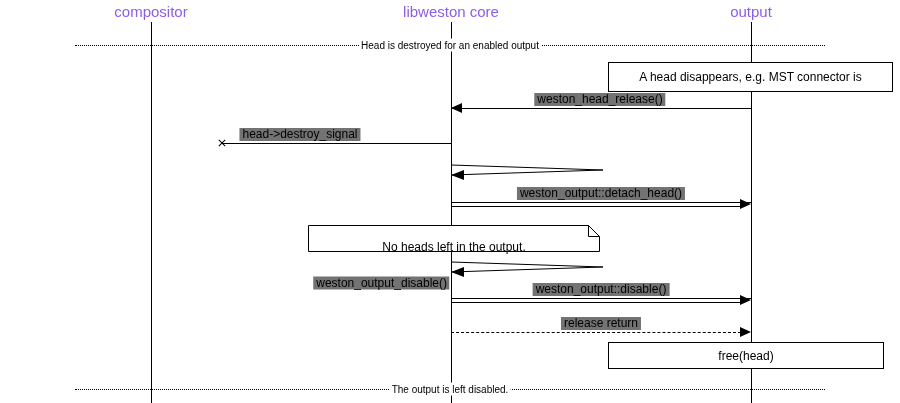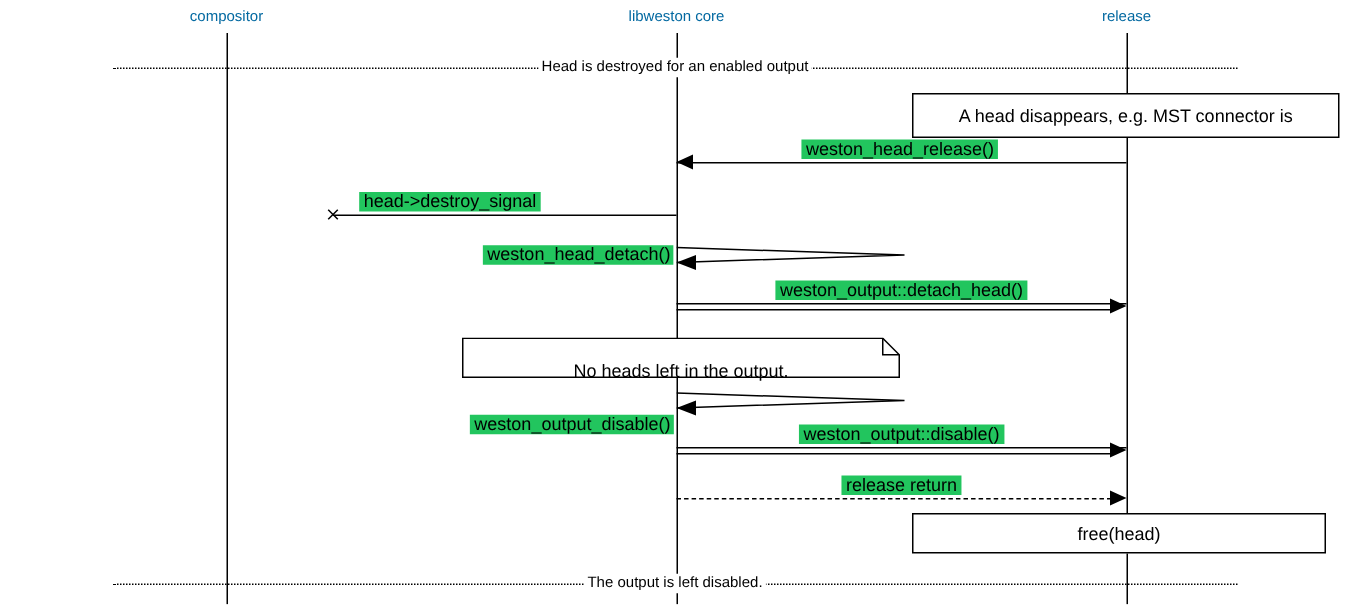--- a/index.html
+++ b/index.html
@@ -11,22 +11,22 @@
   #diagram-root {
     position: relative;
     width: 900px;
     height: 403px;
     background: #ffffff;
     font-family: "Liberation Sans", sans-serif;
     overflow: hidden;
   }
   .participant-label {
     position: absolute;
-    font-size: 10px;
-    color: #0369a1;
+    font-size: 15px;
+    color: #8b5cf6;
     white-space: nowrap;
     transform: translateX(-50%);
     text-align: center;
     line-height: 14px;
   }
   .lifeline {
     position: absolute;
     width: 1px;
     background: #000000;
     top: 22px;
@@ -55,21 +55,21 @@
   .msg-line.dotted {
     border-top: 1px dashed #000000;
   }
   .msg-label {
     position: absolute;
     font-size: 12px;
     color: #000000;
     white-space: nowrap;
     transform: translate(-50%, -100%);
     line-height: 13px;
-    background: #22c55e;
+    background: #737373;
     padding: 0 3px;
   }
   .msg-label.left-of {
     transform: translate(-100%, -50%);
     padding-right: 2px;
   }
   .arrowhead-right {
     position: absolute;
     width: 0;
     height: 0;
@@ -139,21 +139,21 @@
   }
   .selfcall svg { display: block; }
 </style>
 </head>
 <body>
 
 <div id="diagram-root">
 
   <div class="participant-label" style="left:151px; top:5px;">compositor</div>
   <div class="participant-label" style="left:451px; top:5px;">libweston core</div>
-  <div class="participant-label" style="left:751px; top:5px;">release</div>
+  <div class="participant-label" style="left:751px; top:5px;">output</div>
 
   <div class="lifeline" style="left:151px;"></div>
   <div class="lifeline" style="left:451px;"></div>
   <div class="lifeline" style="left:751px;"></div>
 
   <div class="divider-line" style="left:75px; top:45px; width:750px;"></div>
   <div class="divider-text" style="left:450px; top:45px;">Head is destroyed for an enabled output</div>
 
   <div class="note-box" style="left:608px; top:62px; width:285px; height:30px; flex-direction:column;">
     <div>A head disappears, e.g. MST connector is</div>
@@ -166,21 +166,20 @@
   <div class="msg-line" style="left:222px; top:143px; width:229px;"></div>
   <div class="lost-x" style="left:222px; top:143px;"></div>
   <div class="msg-label" style="left:300px; top:141px;">head-&gt;destroy_signal</div>
 
   <div class="selfcall" style="left:451px; top:160px;">
     <svg width="160" height="26" viewBox="0 0 160 26">
       <path d="M 0 5 L 152 10 L 0 15" fill="none" stroke="#000000" stroke-width="1"></path>
       <polygon points="0,15 13,10 13,20" fill="#000000"></polygon>
     </svg>
   </div>
-  <div class="msg-label left-of" style="left:449px; top:170px;">weston_head_detach()</div>
 
   <div class="msg-line" style="left:451px; top:202px; width:300px;"></div>
   <div class="msg-line" style="left:451px; top:206px; width:290px;"></div>
   <div class="arrowhead-right" style="left:740px; top:204px;"></div>
   <div class="msg-label" style="left:601px; top:200px;">weston_output::detach_head()</div>
 
   <div class="note-box folded" style="left:308px; top:225px; width:292px; height:43px;">
     <svg class="fold-svg" width="292" height="27" viewBox="0 0 292 27">
       <path d="M 0.5 0.5 L 280.5 0.5 L 291.5 11.5 L 291.5 26.5 L 0.5 26.5 Z" fill="#ffffff" stroke="#000000" stroke-width="1"></path>
       <path d="M 280.5 0.5 L 280.5 11.5 L 291.5 11.5" fill="none" stroke="#000000" stroke-width="1"></path>

